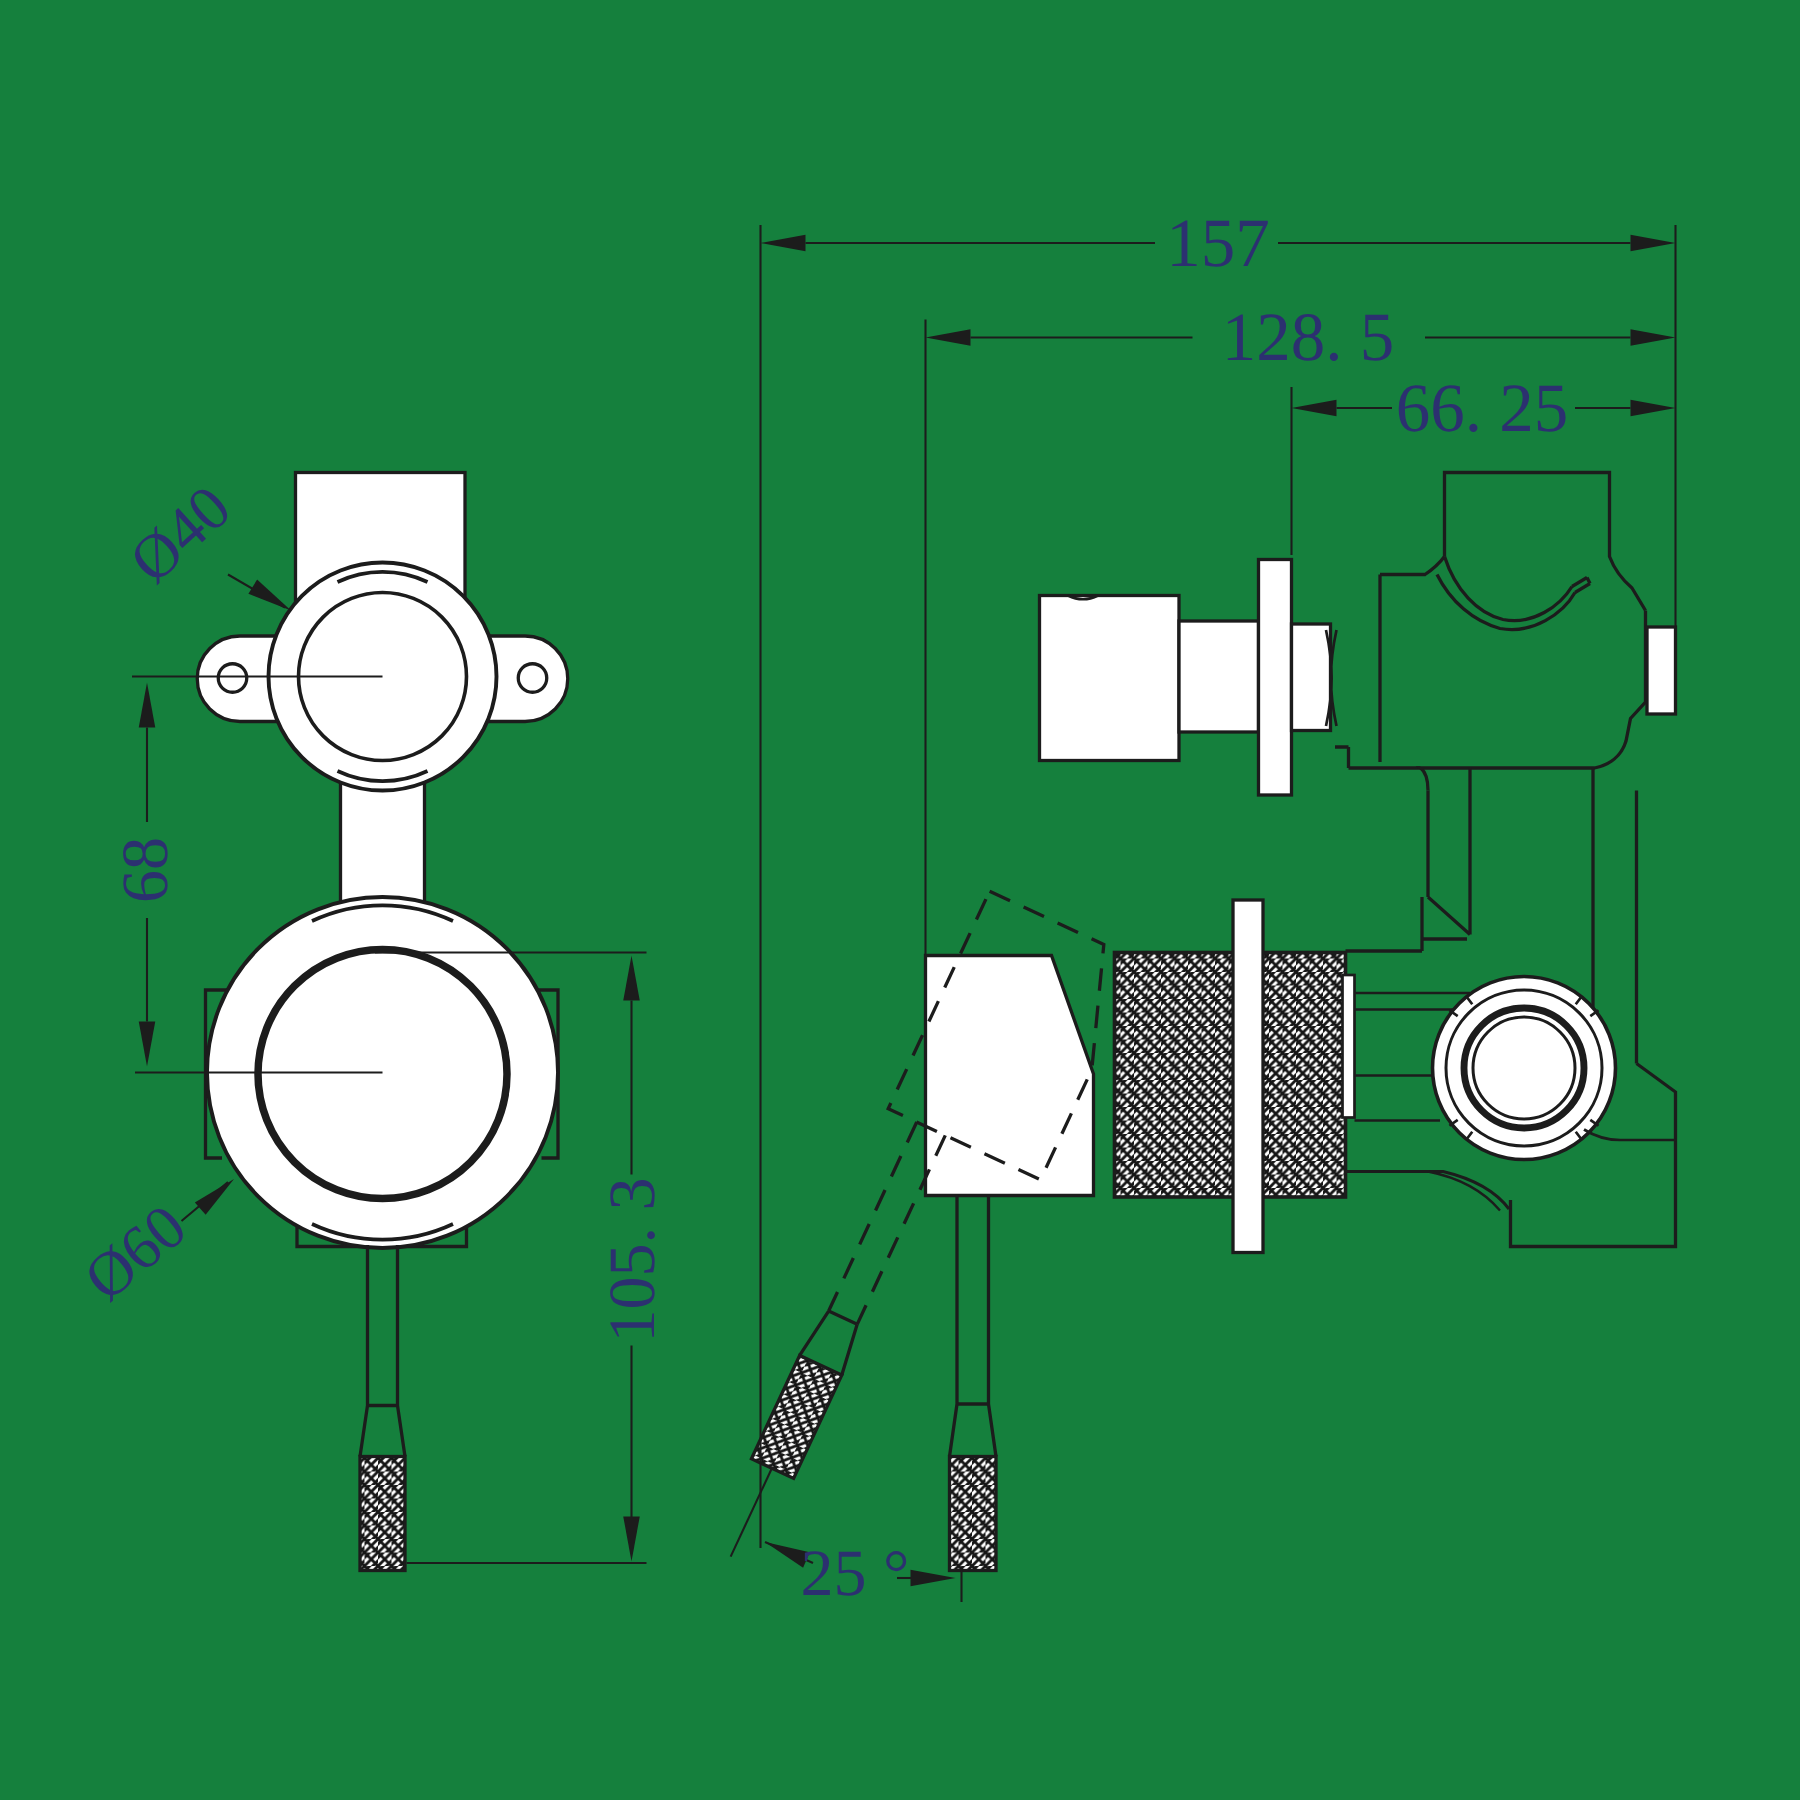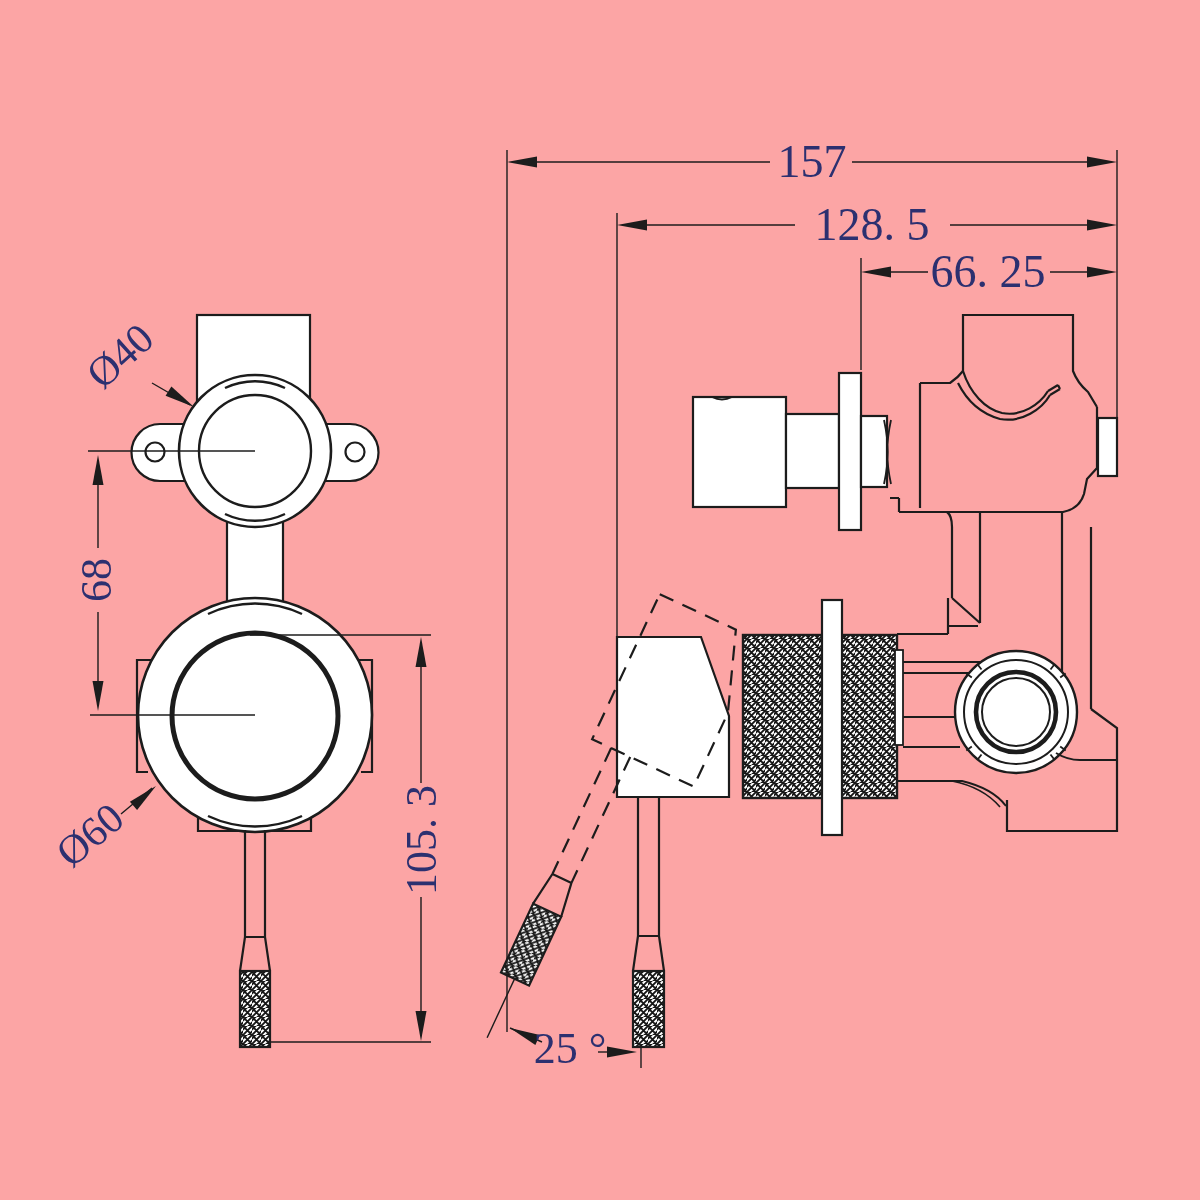--- a/index.html
+++ b/index.html
@@ -1,16 +1,16 @@
 <!DOCTYPE html>
 <html><head>
 <meta charset="utf-8">
 <style>
   html,body{margin:0;padding:0;background:#ffffff;}
-  .stage{width:1200px;height:1200px;position:relative;background:#fca5a5;overflow:hidden;text-decoration:underline;}
+  .stage{width:1200px;height:1200px;position:relative;background:#15803d;overflow:hidden;text-decoration:underline;}
   svg{display:block;}
   text{font-family:"Liberation Serif","DejaVu Serif",serif;}
   .dimtxt{fill:#2c3070;}
 </style>
 </head>
 <body>
 
 <div class="stage">
 <svg width="1200" height="1200" viewBox="0 0 1200 1200">
   <defs>

